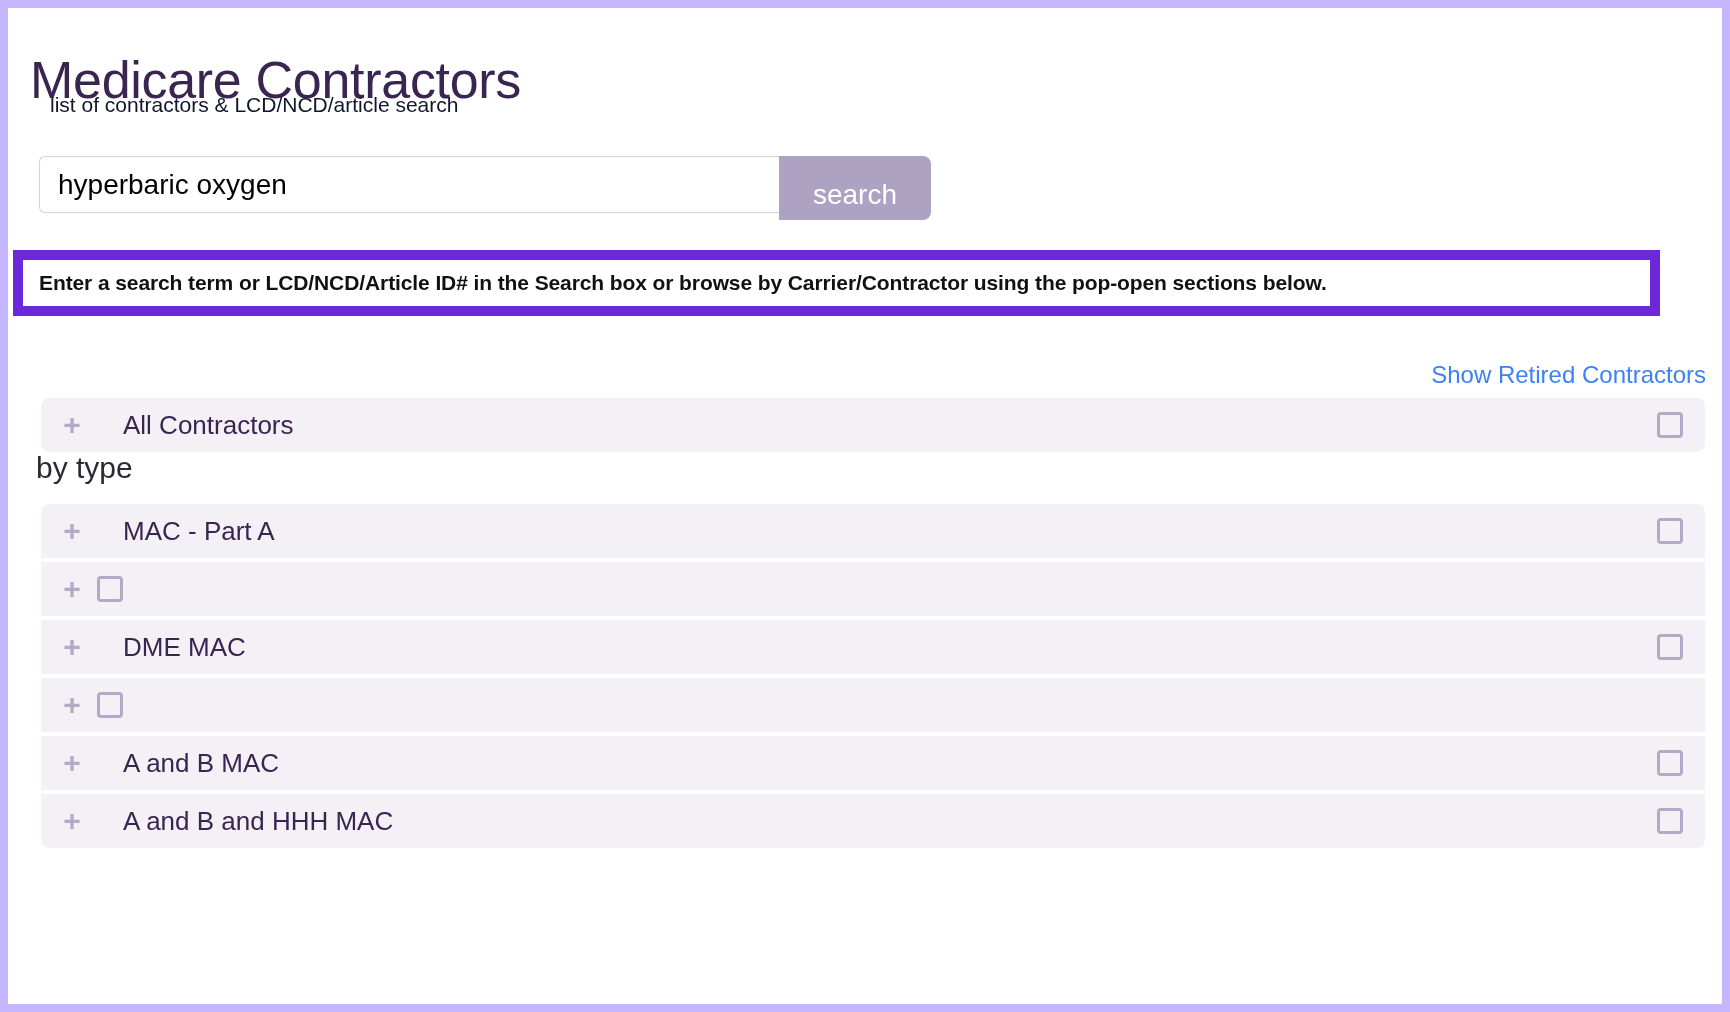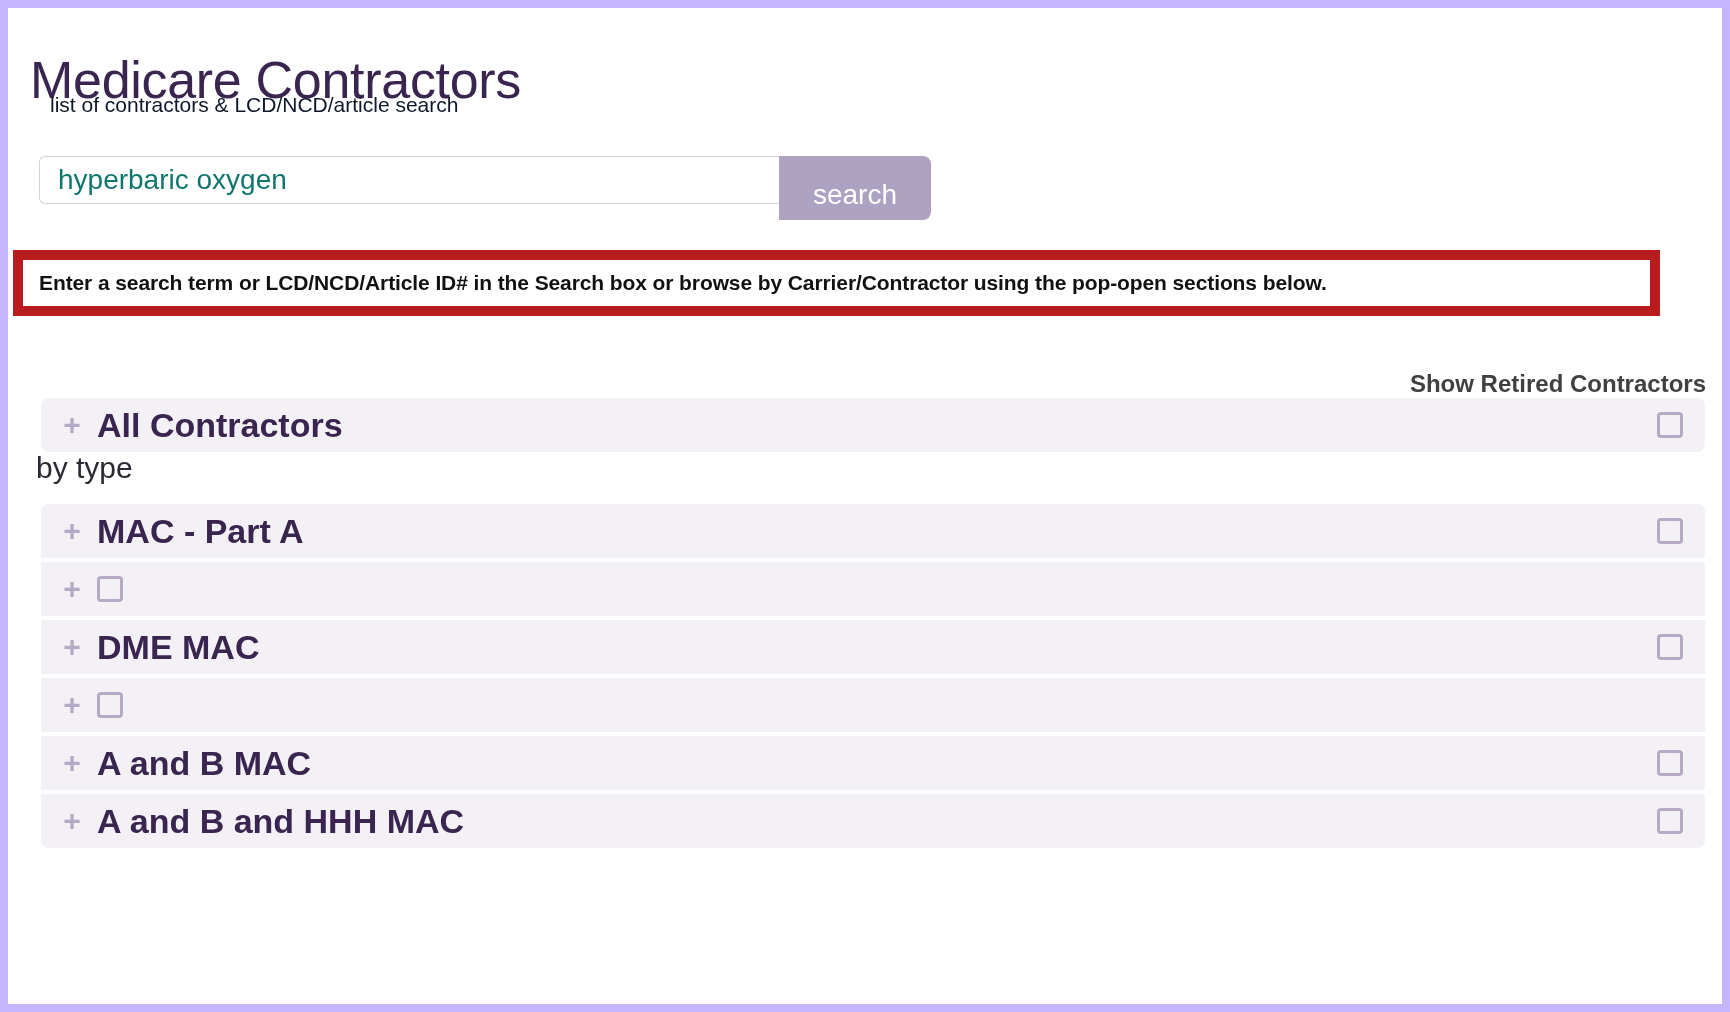--- a/index.html
+++ b/index.html
@@ -60,28 +60,28 @@
   .search-row {
     position: absolute;
     left: 31px;
     top: 148px;
     display: flex;
     align-items: stretch;
     height: 64px;
   }
   .search-input {
     width: 740px;
-    height: 48px;
+    height: 57px;
     border: 1px solid #d4d4d6;
     border-right: none;
     border-radius: 6px 0 0 6px;
     background: #ffffff;
     font-family: "Liberation Sans", sans-serif;
     font-size: 28px;
-    color: #0f766e;
+    color: #000000;
     padding: 0 18px;
     outline: none;
   }
   .search-input::placeholder { color: #a8a8a8; }
   .search-button {
     width: 152px;
     height: 64px;
     border: none;
     border-radius: 0 8px 8px 0;
     background: #ada2c1;
@@ -94,43 +94,43 @@
     line-height: 64px;
     padding: 7px;
   }
 
   
   .alert-banner {
     position: absolute;
     left: 5px;
     top: 242px;
     width: 1647px;
-    background: #b91c1c;
+    background: #6d28d9;
     padding: 10px;
   }
   .alert-inner {
     background: #ffffff;
     padding: 11px 16px;
   }
   .alert-text {
     font-size: 21px;
     font-weight: 600;
     color: #111111;
     white-space: nowrap;
     letter-spacing: -0.1px;
   }
 
   
   .retired-link {
     position: absolute;
     right: 16px;
-    top: 362px;
+    top: 353px;
     font-size: 24px;
-    font-weight: 700;
-    color: #404040;
+    font-weight: 400;
+    color: #3b82f6;
     cursor: pointer;
     white-space: nowrap;
   }
 
   
   .rows-area {
     position: absolute;
     left: 33px;
     top: 390px;
     width: 1664px;
@@ -154,25 +154,26 @@
     font-size: 30px;
     font-weight: 700;
     color: #b6a9c6;
     line-height: 1;
     flex: 0 0 auto;
     text-align: center;
     margin-right: 12px;
     user-select: none;
   }
   .row-label {
-    font-size: 34px;
-    font-weight: 700;
+    font-size: 26px;
+    font-weight: 400;
     color: #3a2450;
     white-space: nowrap;
     flex: 1 1 auto;
+    margin-left: 26px;
   }
   .row-checkbox {
     flex: 0 0 auto;
     width: 26px;
     height: 26px;
     border: 3px solid #b6a9c6;
     border-radius: 4px;
     background: #f3f1f5;
     margin-right: 22px;
     cursor: pointer;

